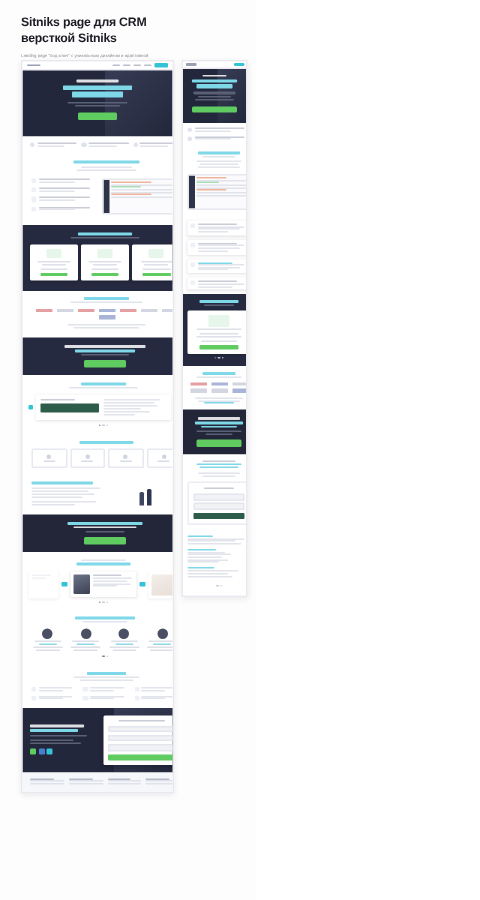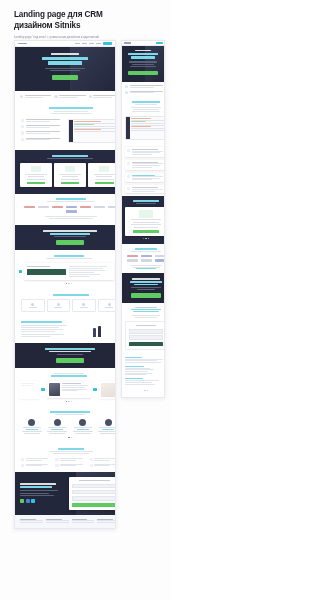--- a/index.html
+++ b/index.html
@@ -141,22 +141,22 @@
   .illus .p1{width:3px;height:9px;background:#3f4560;border-radius:1px 1px 0 0;}
   .illus .p2{width:3px;height:11px;background:#2f3450;border-radius:1px 1px 0 0;}
 </style>
 </head>
 <body>
 
 <div class="page">
 
   <div class="head">
     <h1>
-      <span>Landing page для CRM</span><br>
-      <span>дизайном Sitniks</span>
+      <span>Sitniks page для CRM</span><br>
+      <span>версткой Sitniks</span>
     </h1>
     <p>Landing page "под ключ" с уникальным дизайном и адаптивной версткой для планшетов и смартфонов</p>
   </div>
 
   <div class="mocks">
 
     <div class="desktop">
 
       <div class="nav">
         <span class="logo"></span>

